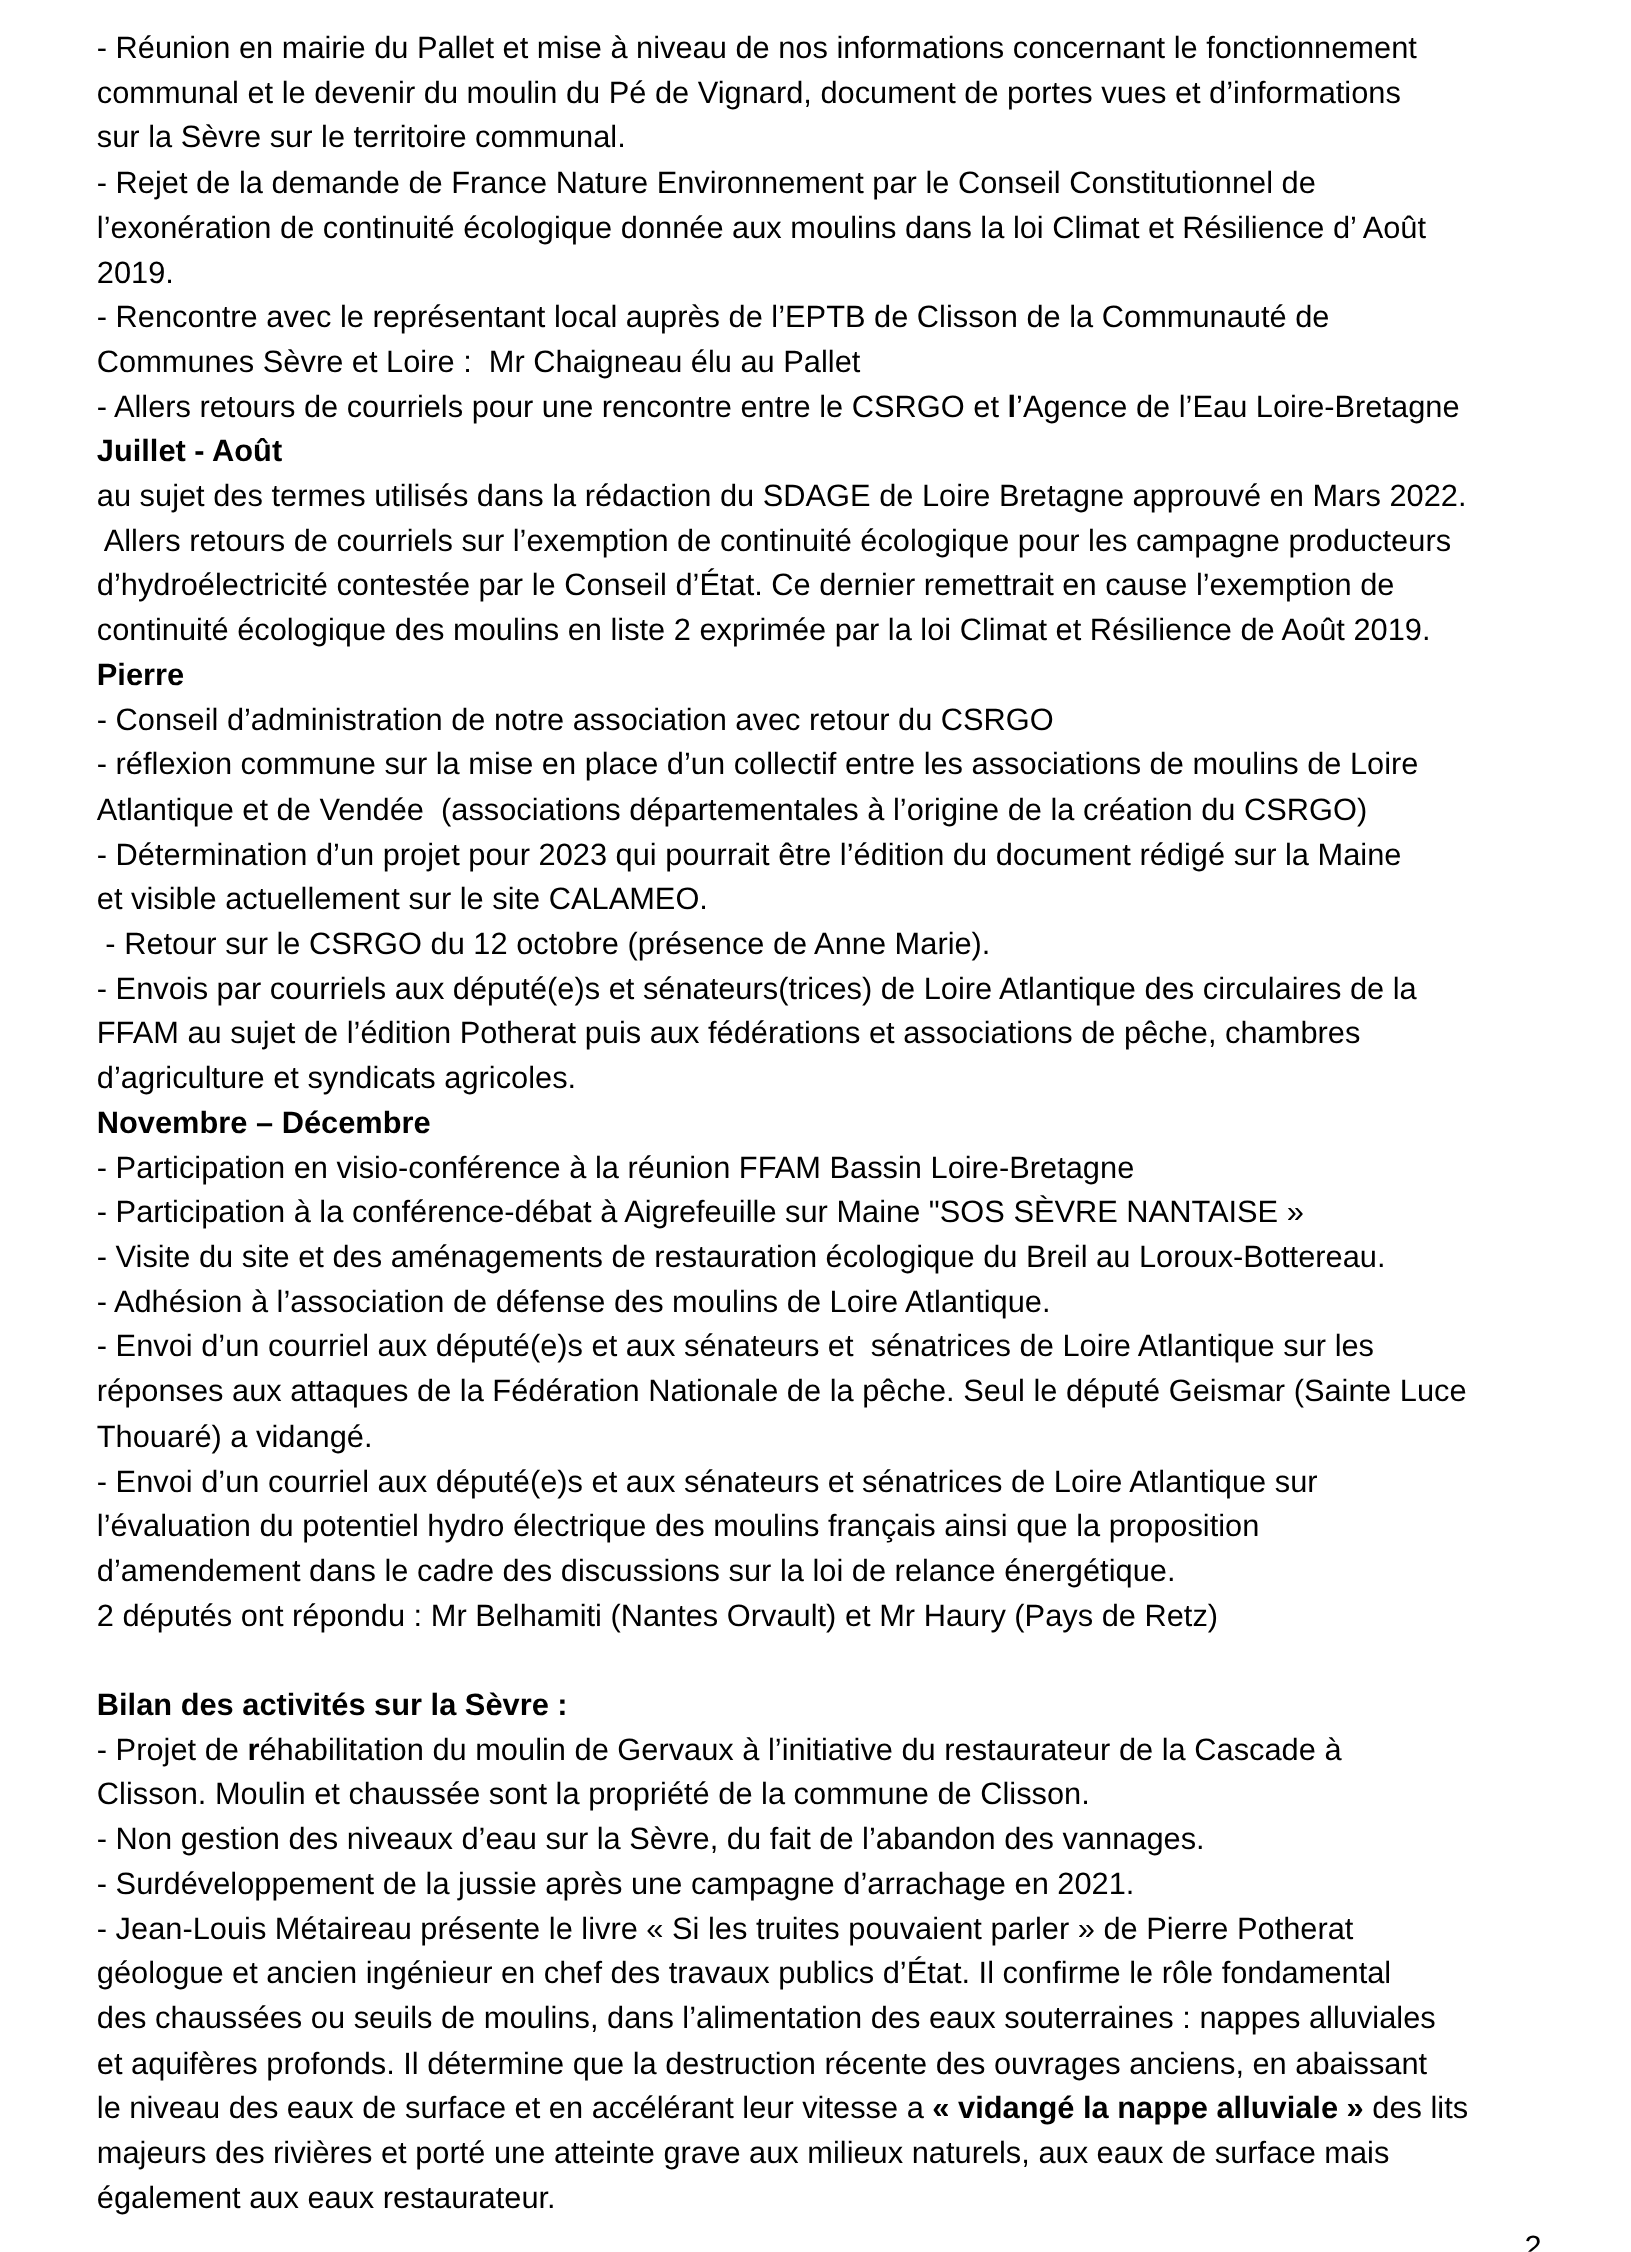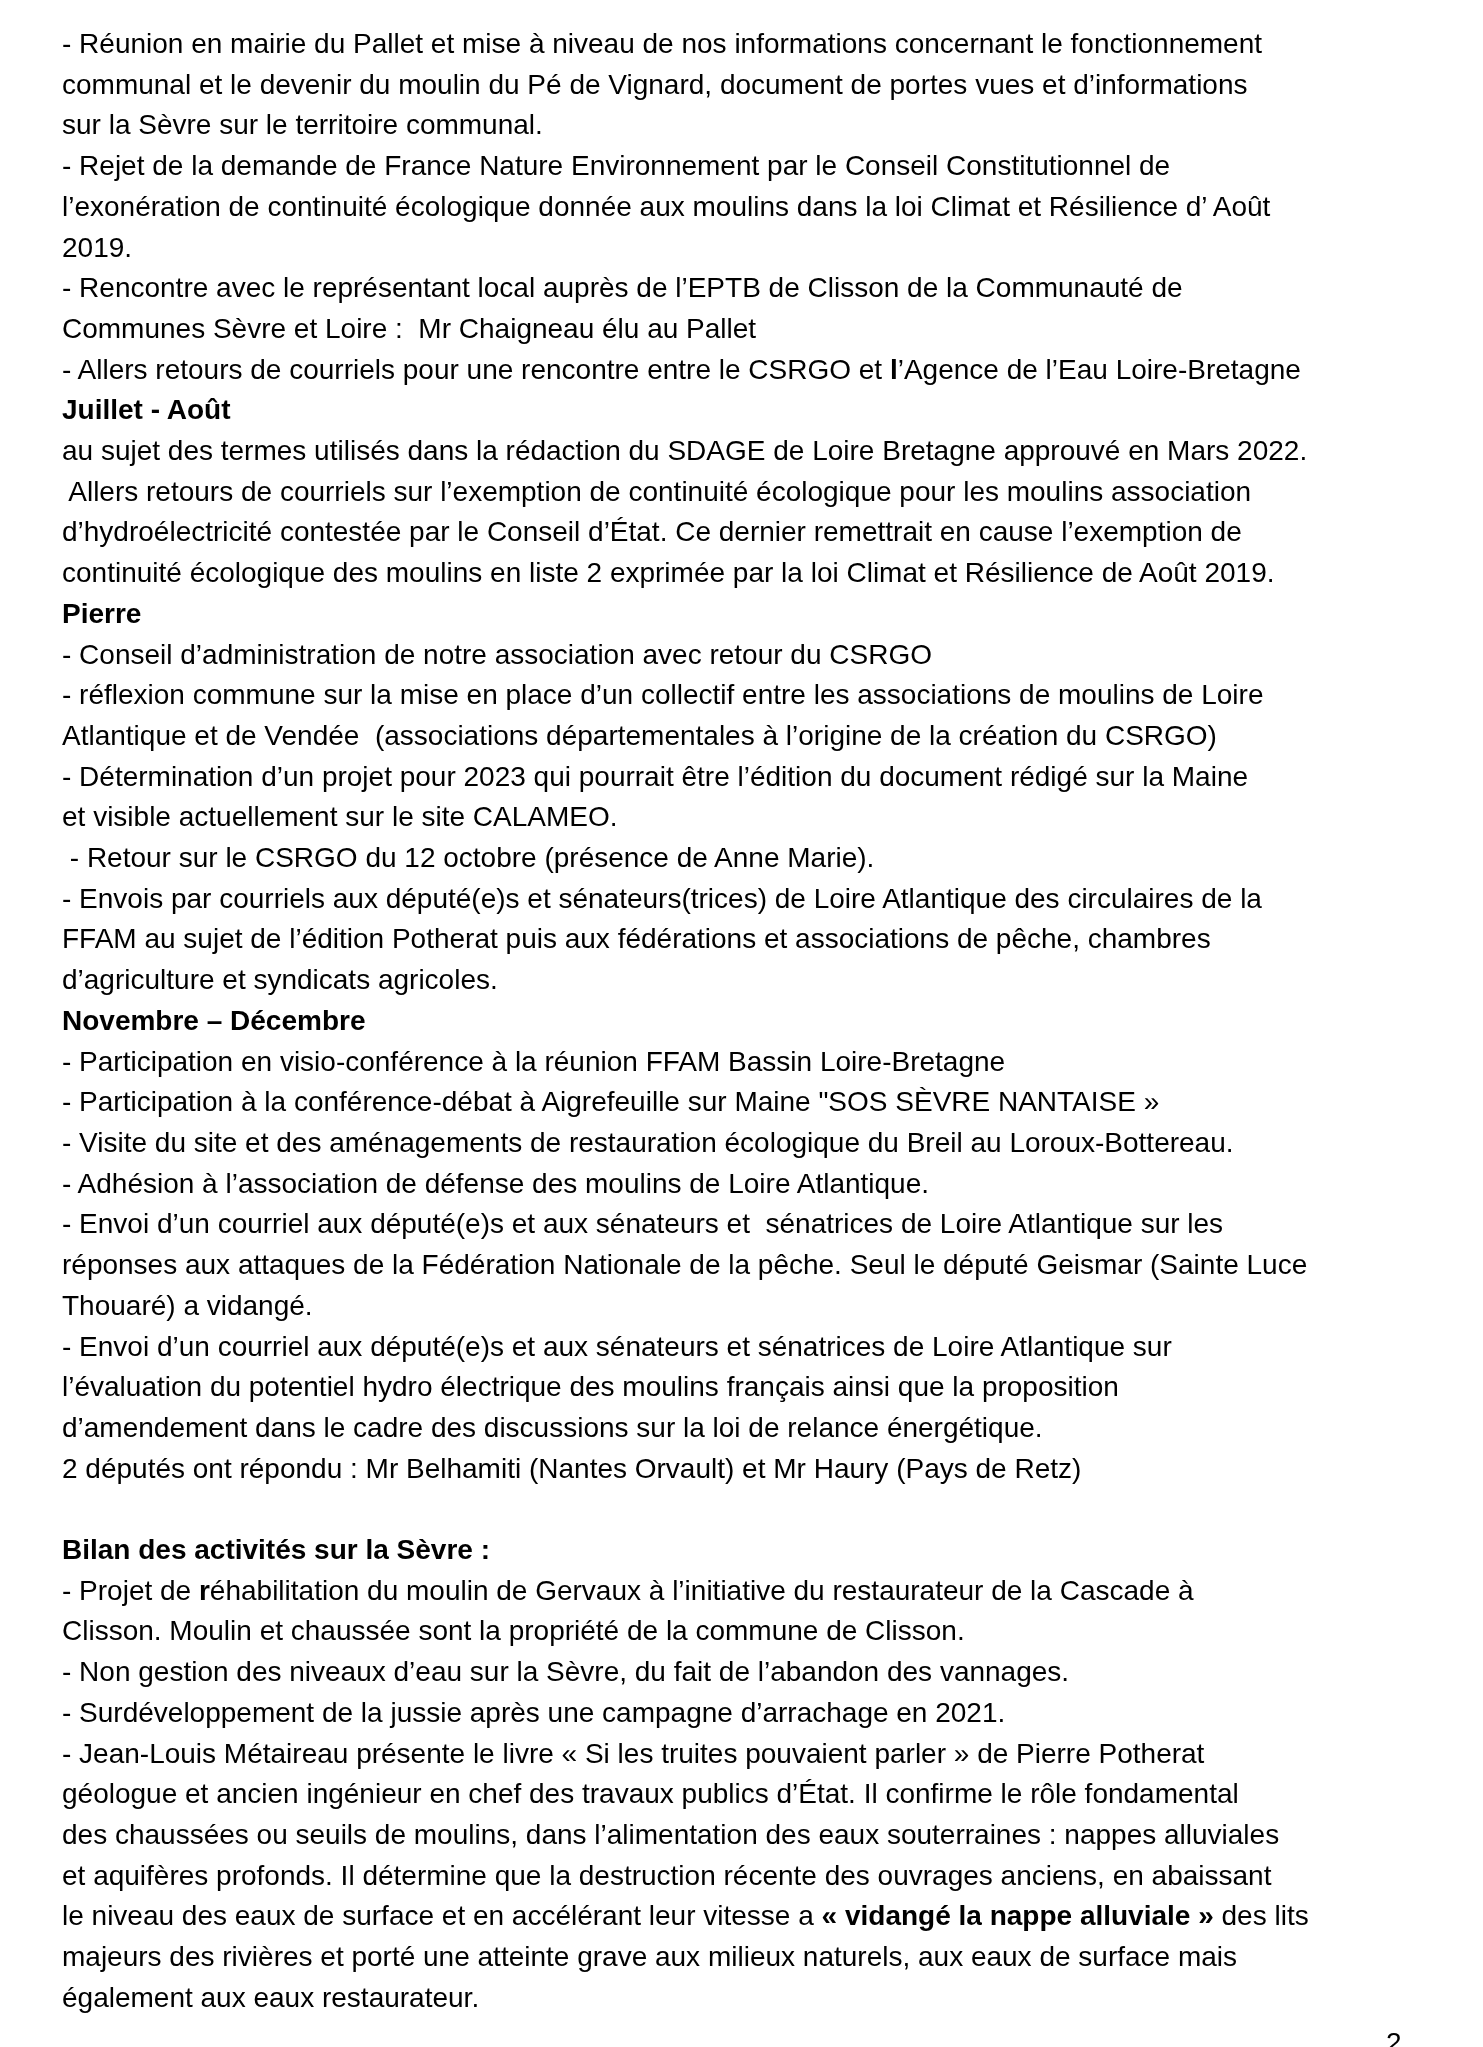--- a/index.html
+++ b/index.html
@@ -25,20 +25,21 @@
   .text-content {
     position: absolute;
     left: 62px;
     top: 24px;
     right: 6px;
     font-size: 28px;
     line-height: 40.7px;
   }
   .line {
     white-space: pre;
+    margin-left: 26px;
   }
   .bold {
     font-weight: bold;
   }
   .page-number {
     position: absolute;
     left: 1386px;
     top: 2023px;
     font-size: 28px;
     line-height: 40px;
@@ -53,21 +54,21 @@
       <div class="line"><span>communal et le devenir du moulin du Pé de Vignard, document de portes vues et d’informations</span></div>
       <div class="line"><span>sur la Sèvre sur le territoire communal.</span></div>
       <div class="line"><span>- Rejet de la demande de France Nature Environnement par le Conseil Constitutionnel de</span></div>
       <div class="line"><span>l’exonération de continuité écologique donnée aux moulins dans la loi Climat et Résilience d’ Août</span></div>
       <div class="line"><span>2019.</span></div>
       <div class="line"><span>- Rencontre avec le représentant local auprès de l’EPTB de Clisson de la Communauté de</span></div>
       <div class="line"><span>Communes Sèvre et Loire :  Mr Chaigneau élu au Pallet</span></div>
       <div class="line"><span>- Allers retours de courriels pour une rencontre entre le CSRGO et </span><span class="bold">l</span><span>’Agence de l’Eau Loire-Bretagne</span></div>
       <div class="line bold"><span class="bold">Juillet - Août</span></div>
       <div class="line"><span>au sujet des termes utilisés dans la rédaction du SDAGE de Loire Bretagne approuvé en Mars 2022.</span></div>
-      <div class="line"><span> Allers retours de courriels sur l’exemption de continuité écologique pour les moulins association</span></div>
+      <div class="line"><span> Allers retours de courriels sur l’exemption de continuité écologique pour les campagne producteurs</span></div>
       <div class="line"><span>d’hydroélectricité contestée par le Conseil d’État. Ce dernier remettrait en cause l’exemption de</span></div>
       <div class="line"><span>continuité écologique des moulins en liste 2 exprimée par la loi Climat et Résilience de Août 2019.</span></div>
       <div class="line bold"><span class="bold">Pierre</span></div>
       <div class="line"><span>- Conseil d’administration de notre association avec retour du CSRGO</span></div>
       <div class="line"><span>- réflexion commune sur la mise en place d’un collectif entre les associations de moulins de Loire</span></div>
       <div class="line"><span>Atlantique et de Vendée  (associations départementales à l’origine de la création du CSRGO)</span></div>
       <div class="line"><span>- Détermination d’un projet pour 2023 qui pourrait être l’édition du document rédigé sur la Maine</span></div>
       <div class="line"><span>et visible actuellement sur le site CALAMEO.</span></div>
       <div class="line"><span> - Retour sur le CSRGO du 12 octobre (présence de Anne Marie).</span></div>
       <div class="line"><span>- Envois par courriels aux député(e)s et sénateurs(trices) de Loire Atlantique des circulaires de la</span></div>

